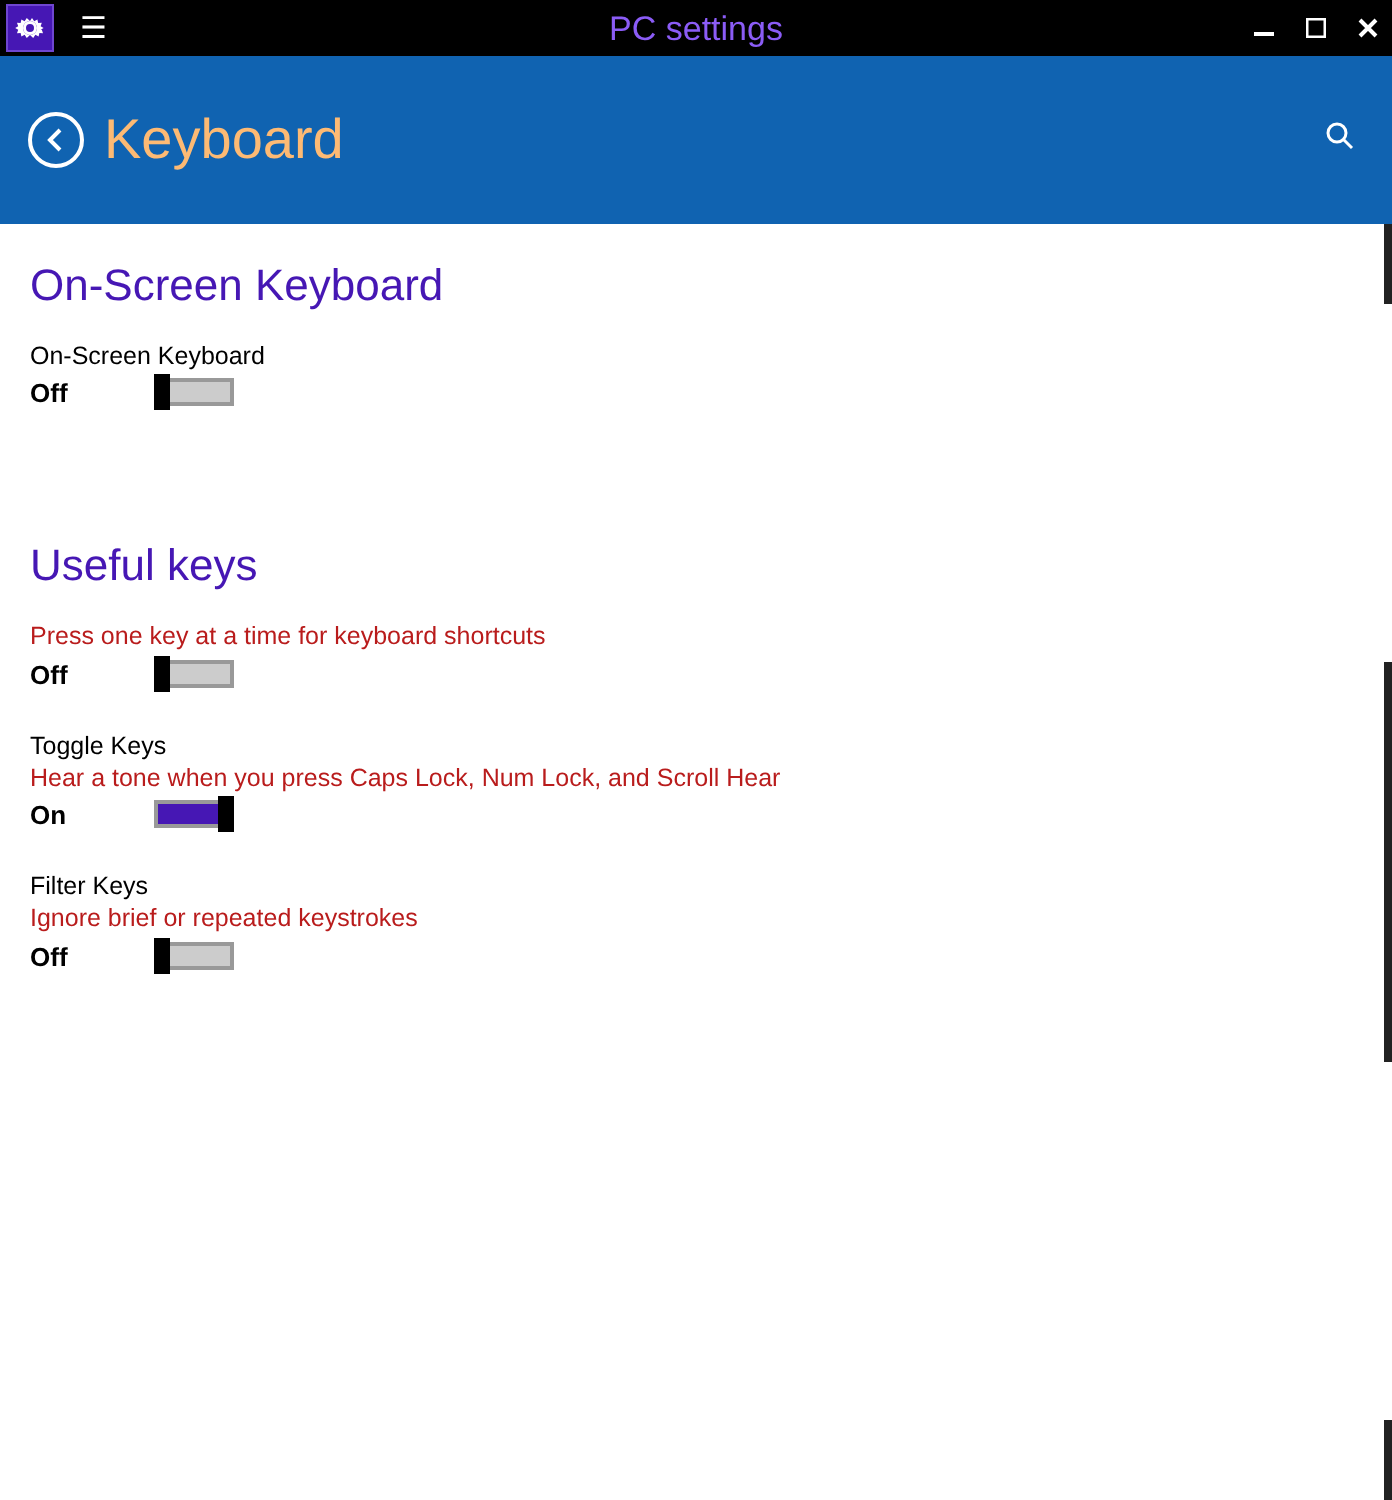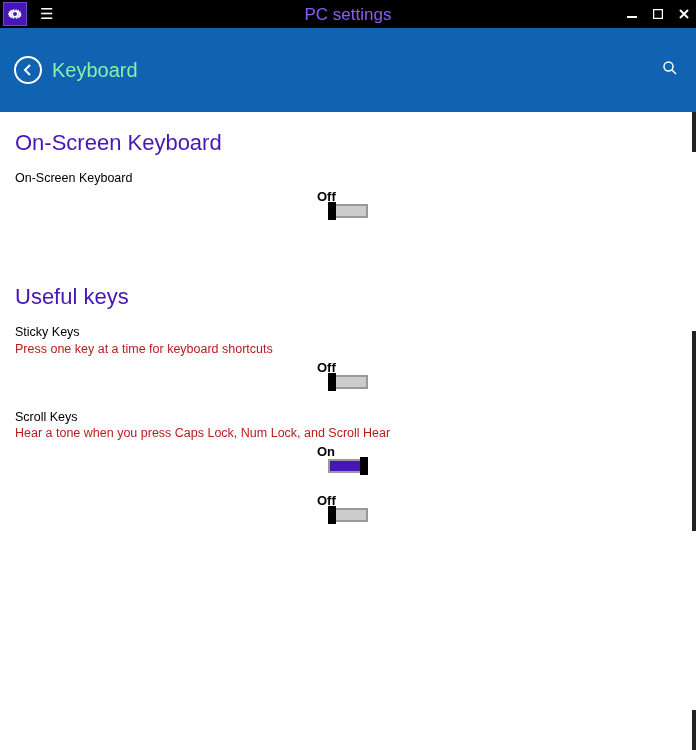--- a/index.html
+++ b/index.html
@@ -53,22 +53,22 @@
       position: relative;
     }
     .back-circle {
       width: 28px; height: 28px;
       border: 2px solid #ffffff;
       border-radius: 50%;
       display: flex; align-items: center; justify-content: center;
       cursor: pointer;
     }
     .page-title {
-      color: #86efac;
-      font-size: 20px;
+      color: #fdba74;
+      font-size: 28px;
       font-weight: 300;
       margin-left: 10px;
     }
     .search-icon {
       position: absolute;
       right: 18px;
       color: #ffffff;
       cursor: pointer;
     }
 
@@ -90,23 +90,22 @@
       line-height: 1.3;
     }
     .setting-desc {
       font-size: 12.5px;
       color: #b91c1c;
       line-height: 1.3;
       margin-bottom: 2px;
     }
     .toggle-row {
       display: flex;
-      align-items: center;
+      align-items: flex-start;
       margin-top: 3px;
-      flex-direction: column;
     }
     .toggle-state {
       font-size: 13px;
       color: #000000;
       width: 62px;
       font-weight: 600;
     }
     .toggle-switch {
       width: 40px;
       height: 14px;
@@ -195,42 +194,43 @@
         <div class="toggle-handle"></div>
       </div>
     </div>
   </div>
 
   <div style="height:22px"></div>
 
   <div class="section-title">Useful keys</div>
 
   <div class="setting-group">
-    <div class="setting-label">Sticky Keys</div>
     <div class="setting-desc">Press one key at a time for keyboard shortcuts</div>
     <div class="toggle-row">
       <div class="toggle-state">Off</div>
       <div class="toggle-switch">
         <div class="toggle-handle"></div>
       </div>
     </div>
   </div>
 
   <div class="setting-group">
-    <div class="setting-label">Scroll Keys</div>
+    <div class="setting-label">Toggle Keys</div>
     <div class="setting-desc">Hear a tone when you press Caps Lock, Num Lock, and Scroll Hear</div>
     <div class="toggle-row">
       <div class="toggle-state">On</div>
       <div class="toggle-switch on">
         <div class="toggle-handle"></div>
       </div>
     </div>
   </div>
 
   <div class="setting-group">
+    <div class="setting-label">Filter Keys</div>
+    <div class="setting-desc">Ignore brief or repeated keystrokes</div>
     <div class="toggle-row">
       <div class="toggle-state">Off</div>
       <div class="toggle-switch">
         <div class="toggle-handle"></div>
       </div>
     </div>
   </div>
 
 </div>
 

